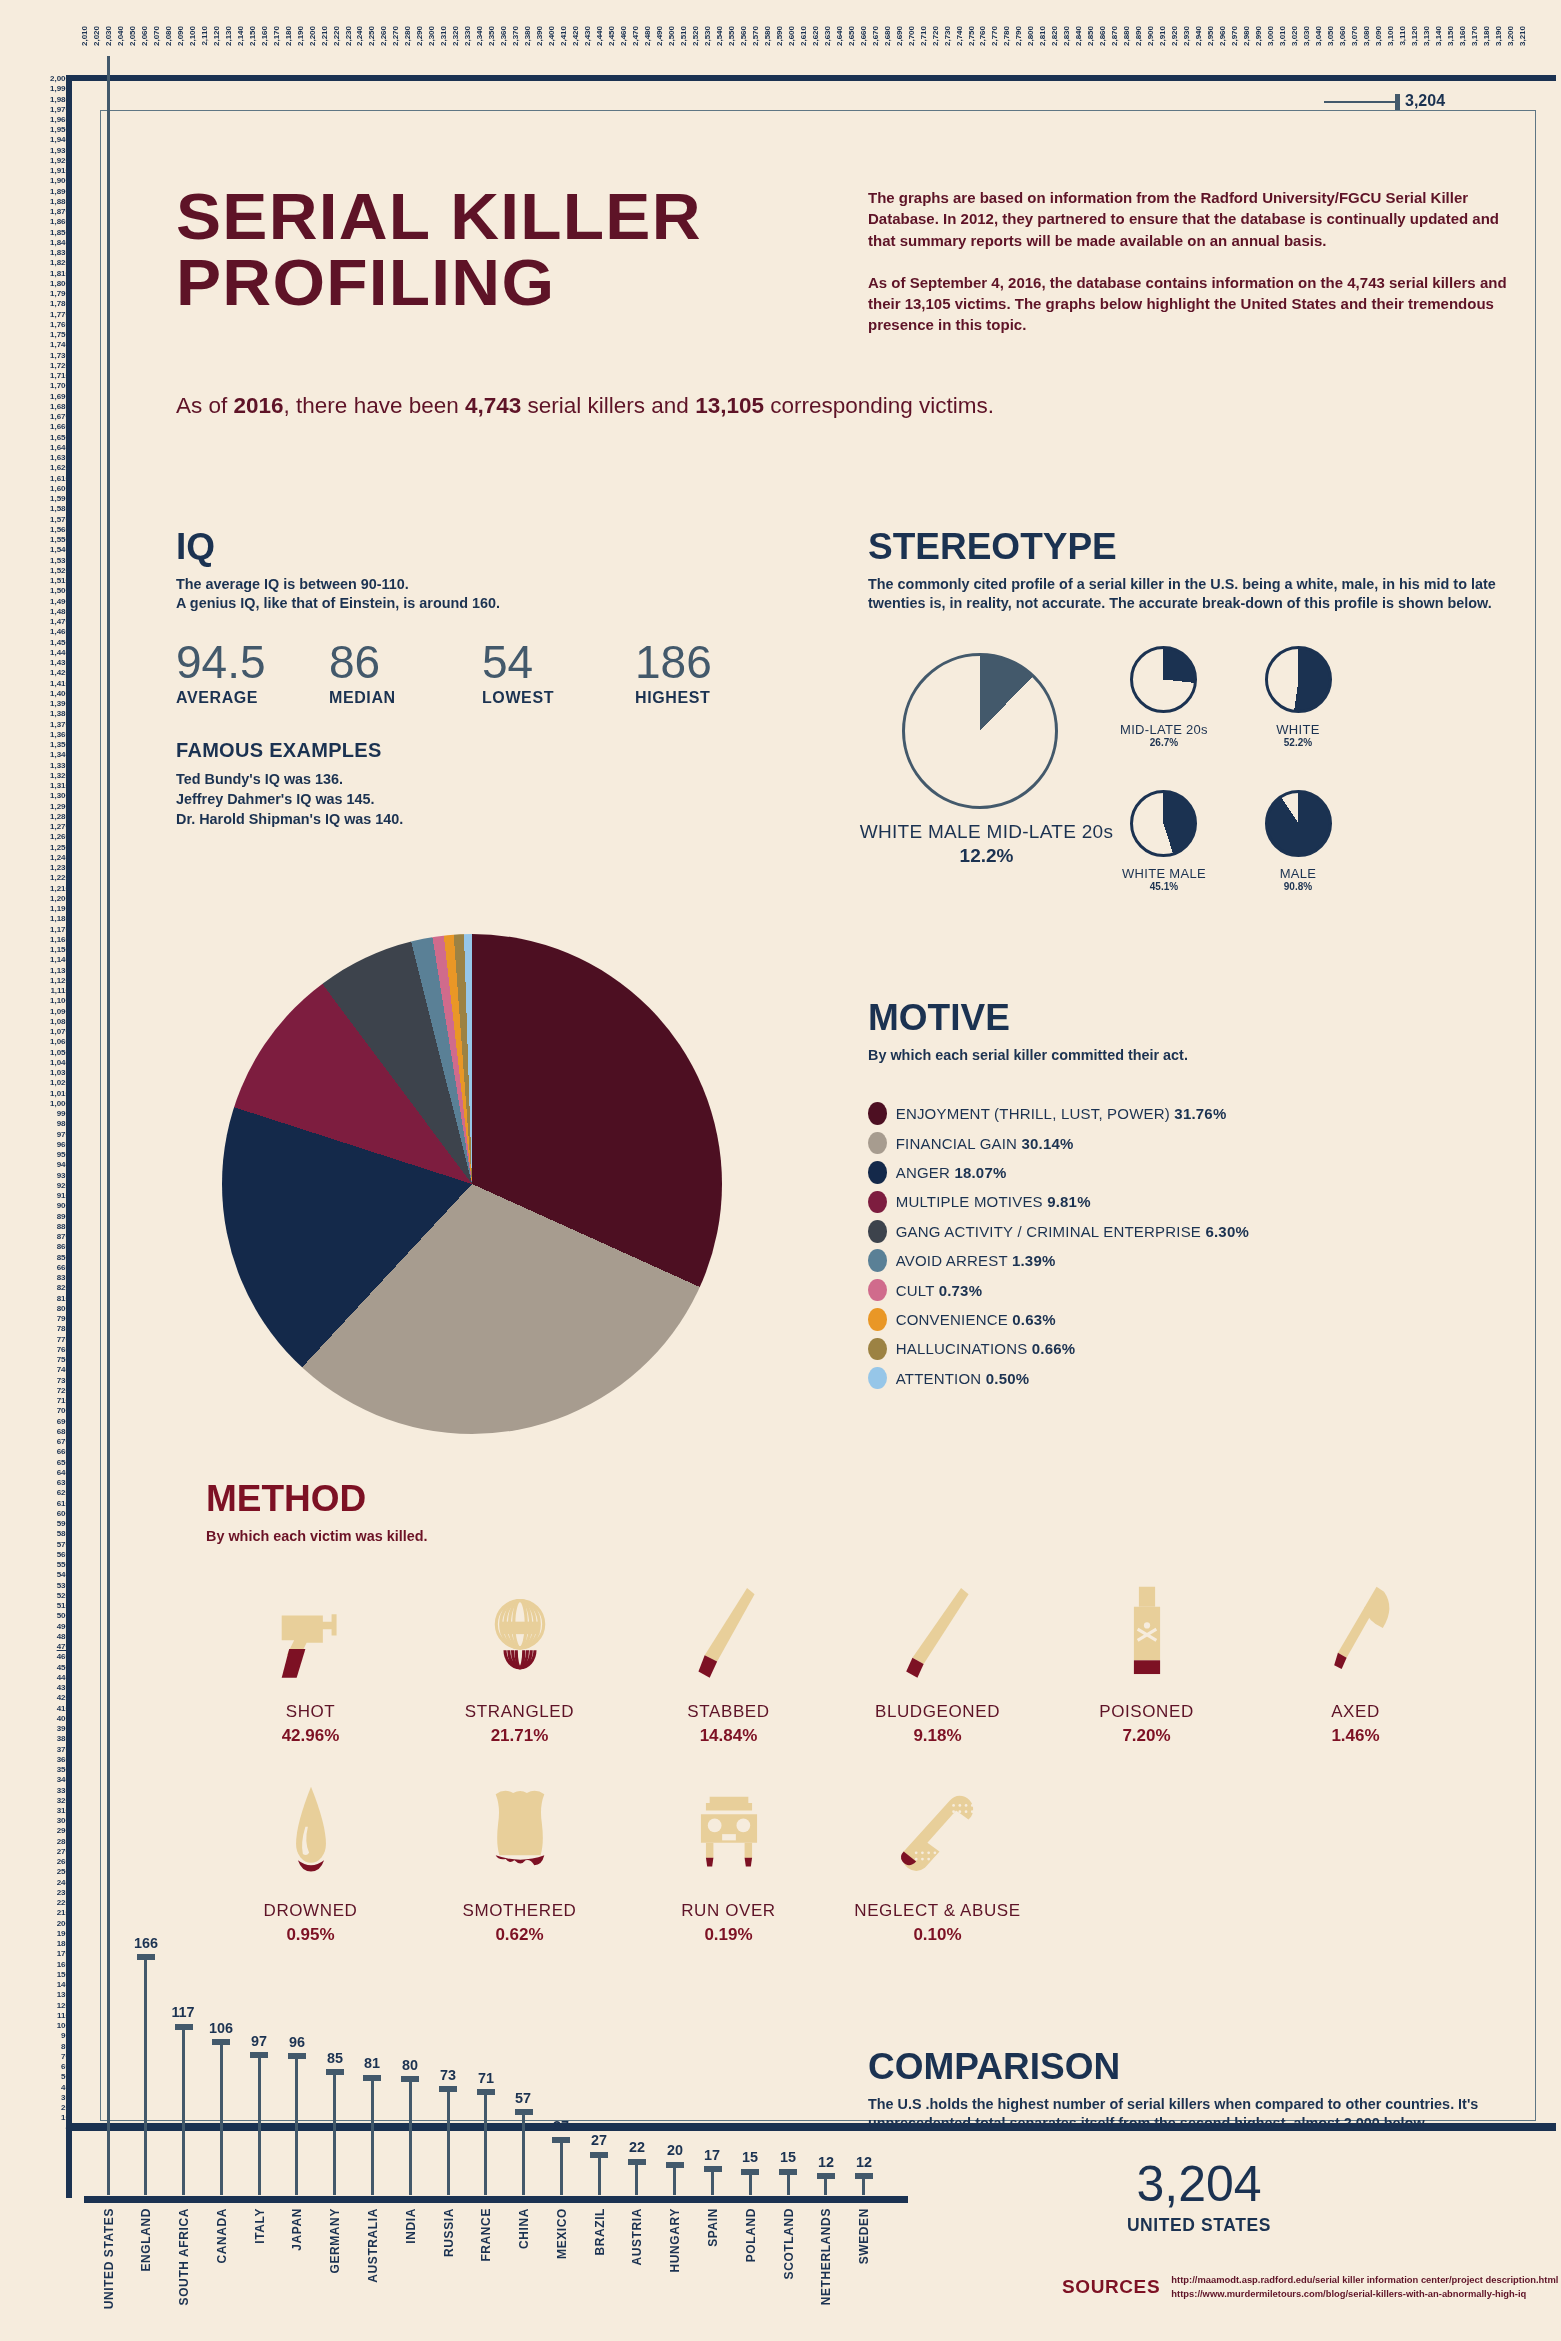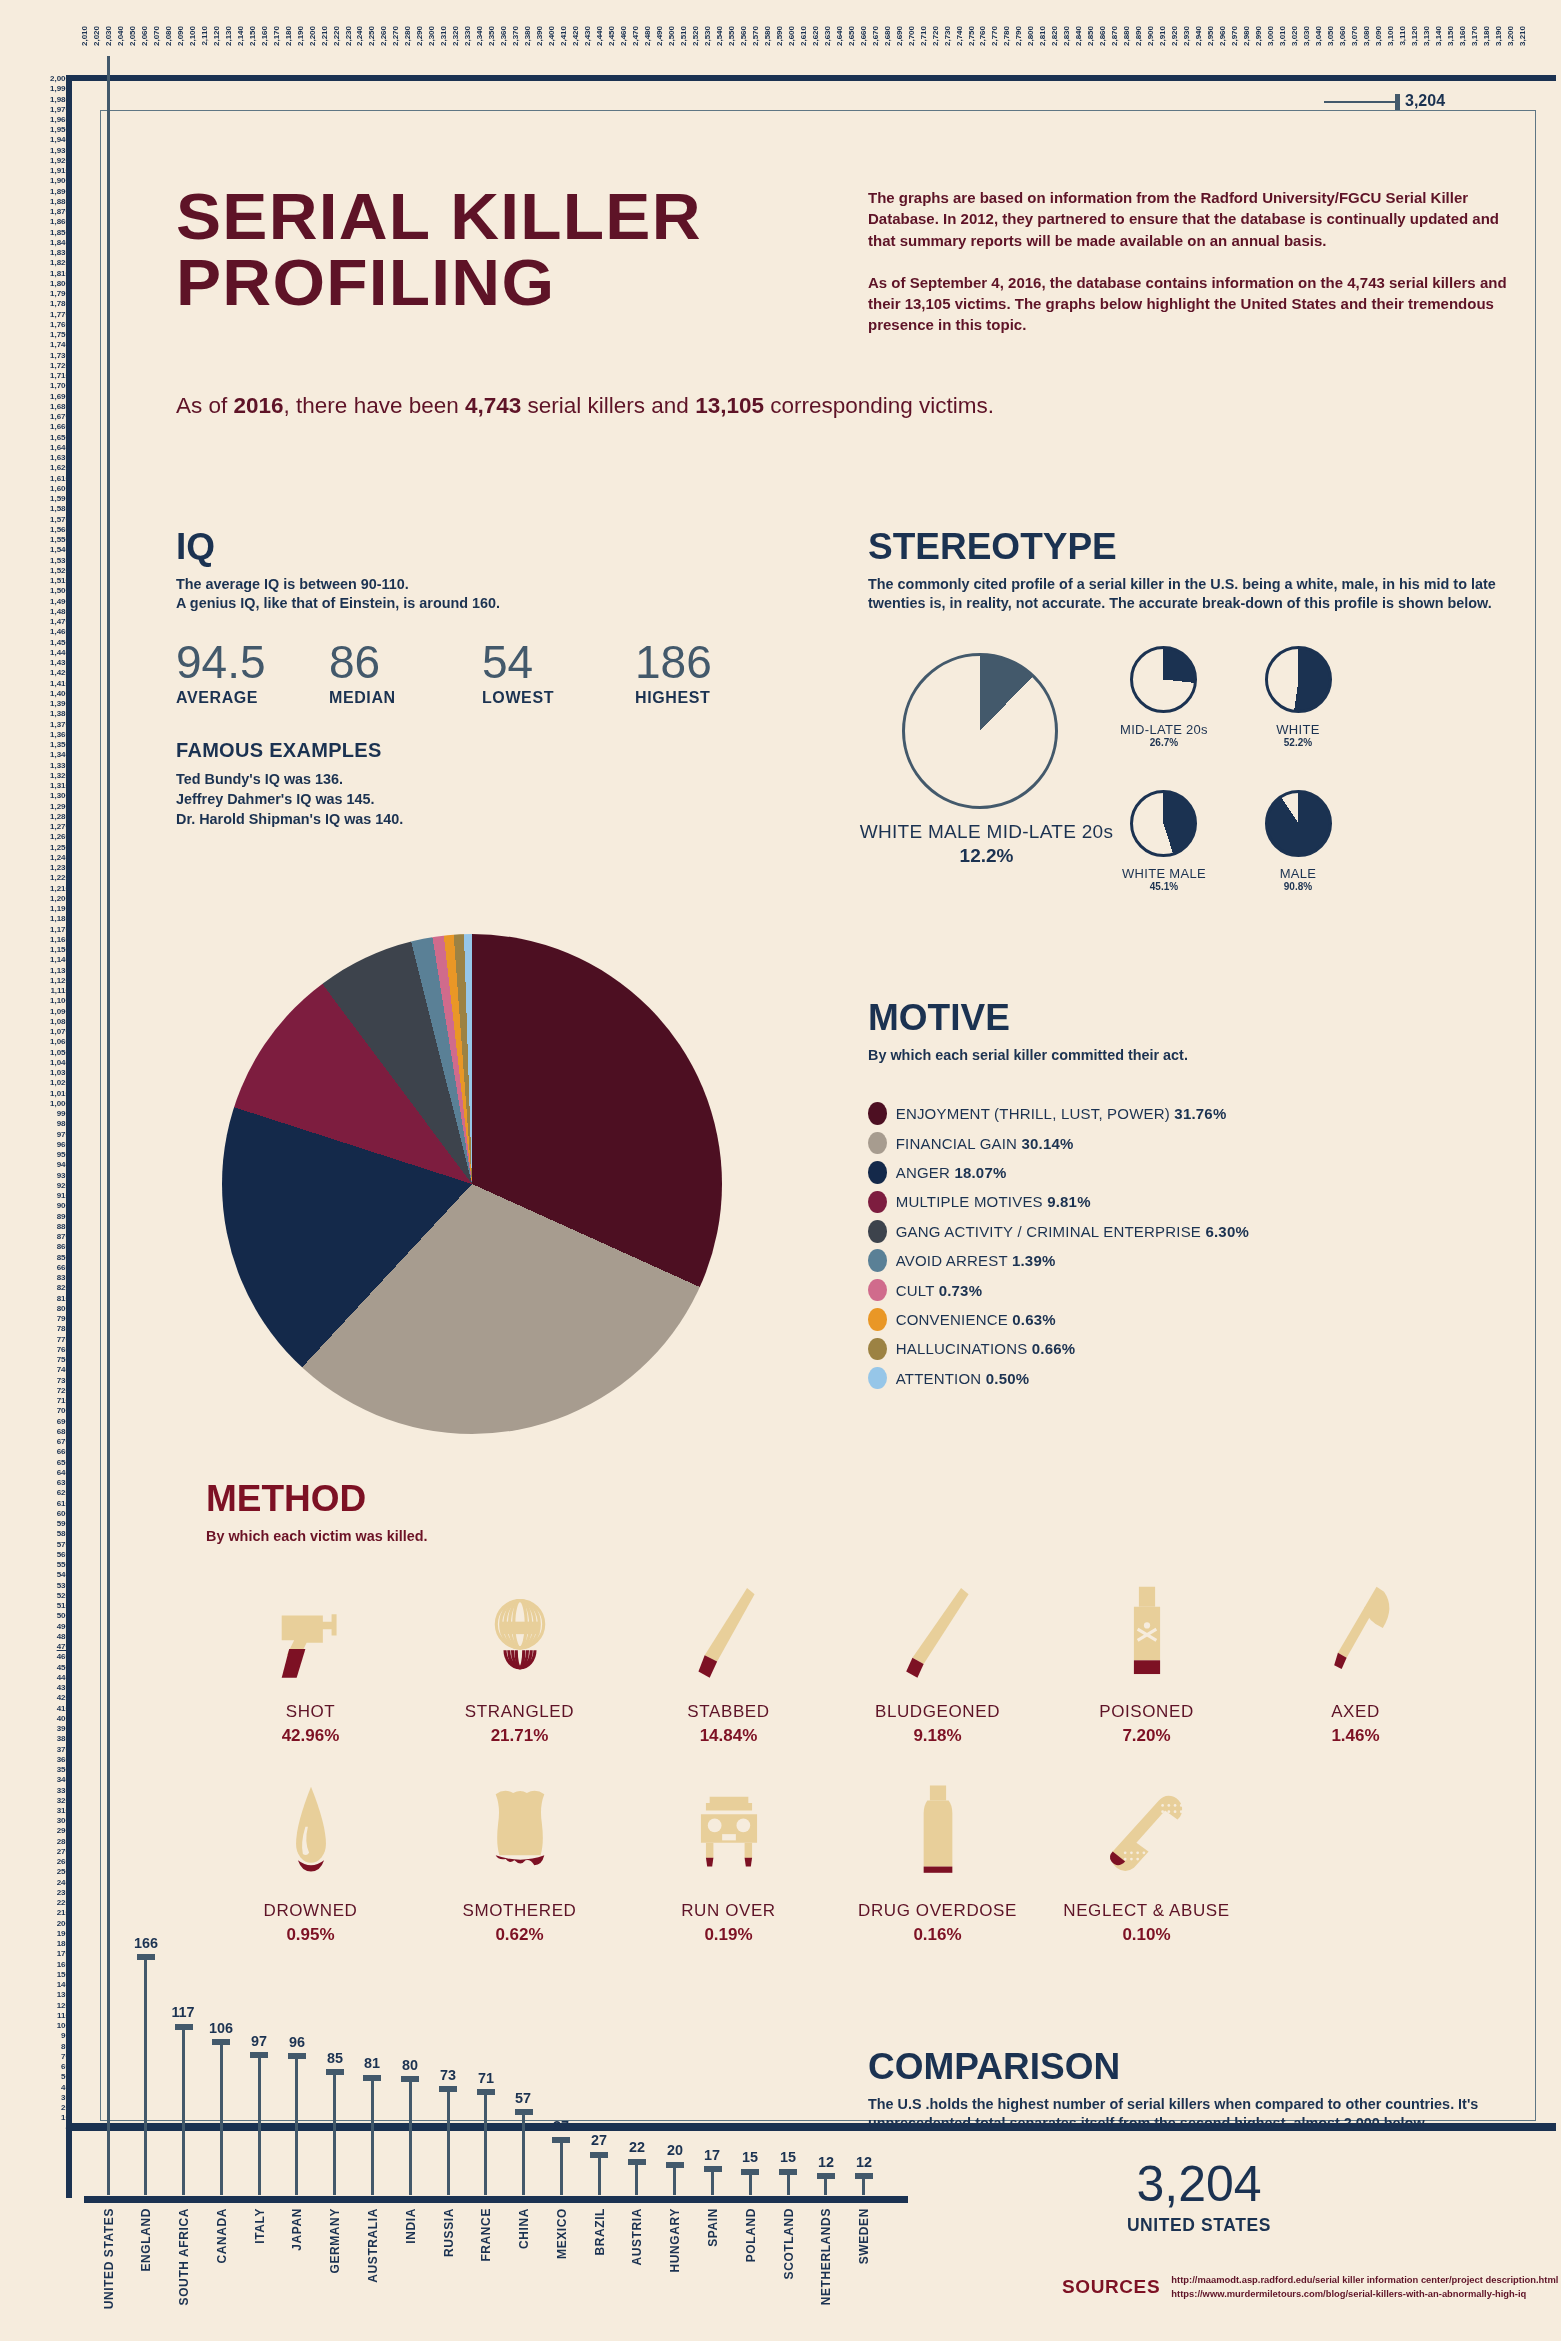--- a/index.html
+++ b/index.html
@@ -671,31 +671,20 @@
             <path d="M38 120 h12 l-2 14 h-8 z" fill="#7d1124"></path>
             <path d="M100 120 h12 l-2 14 h-8 z" fill="#7d1124"></path>
           </svg>
         </div>
         <div class="mlbl">RUN OVER</div>
         <div class="mpct">0.19%</div>
       </div>
       <div class="mcell">
         <div class="micon">
           <svg width="94" height="106" viewBox="0 0 150 170">
-            <rect x="62" y="4" width="26" height="24" fill="#e8cf9a"></rect>
-            <path d="M58 28 h34 q6 8 6 20 v86 h-46 v-86 q0 -12 6 -20 z" fill="#e8cf9a"></path>
-            <rect x="52" y="134" width="46" height="10" fill="#7d1124"></rect>
-          </svg>
-        </div>
-        <div class="mlbl">DRUG OVERDOSE</div>
-        <div class="mpct">0.16%</div>
-      </div>
-      <div class="mcell">
-        <div class="micon">
-          <svg width="94" height="106" viewBox="0 0 150 170">
             <path d="M118 22 a22 22 0 0 1 10 32 L54 136 a22 22 0 0 1 -34 -26 L94 28 a22 22 0 0 1 24 -6 z" fill="#e8cf9a"></path>
             <path d="M104 44 l22 16 l-46 52 l-22 -16 z" fill="#f6ecdd"></path>
             <circle cx="40" cy="112" r="2.2" fill="#f6ecdd"></circle>
             <circle cx="100" cy="36" r="2.2" fill="#f6ecdd"></circle>
             <circle cx="50" cy="112" r="2.2" fill="#f6ecdd"></circle>
             <circle cx="110" cy="36" r="2.2" fill="#f6ecdd"></circle>
             <circle cx="60" cy="112" r="2.2" fill="#f6ecdd"></circle>
             <circle cx="120" cy="36" r="2.2" fill="#f6ecdd"></circle>
             <circle cx="70" cy="112" r="2.2" fill="#f6ecdd"></circle>
             <circle cx="130" cy="36" r="2.2" fill="#f6ecdd"></circle>

